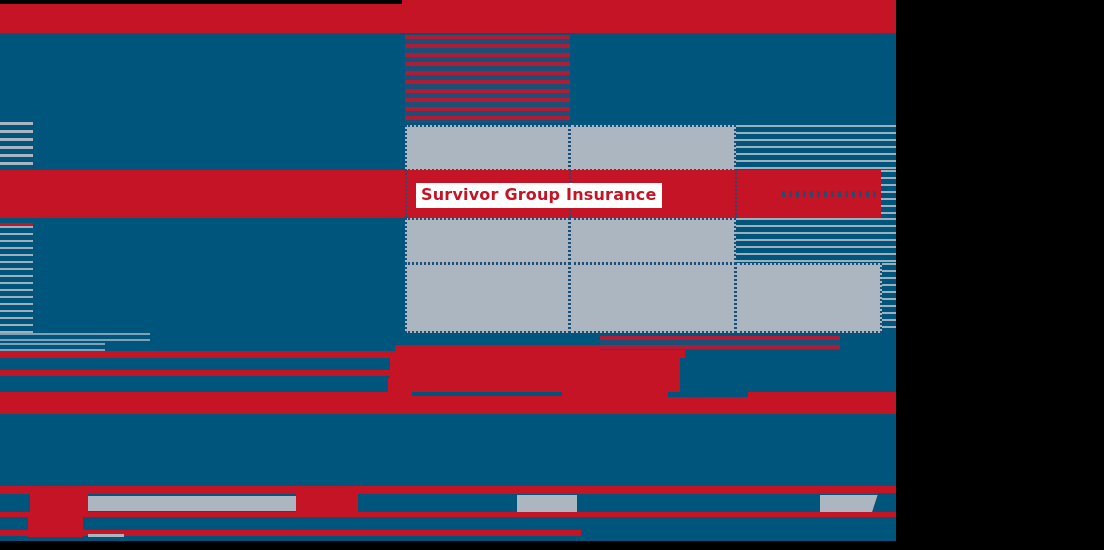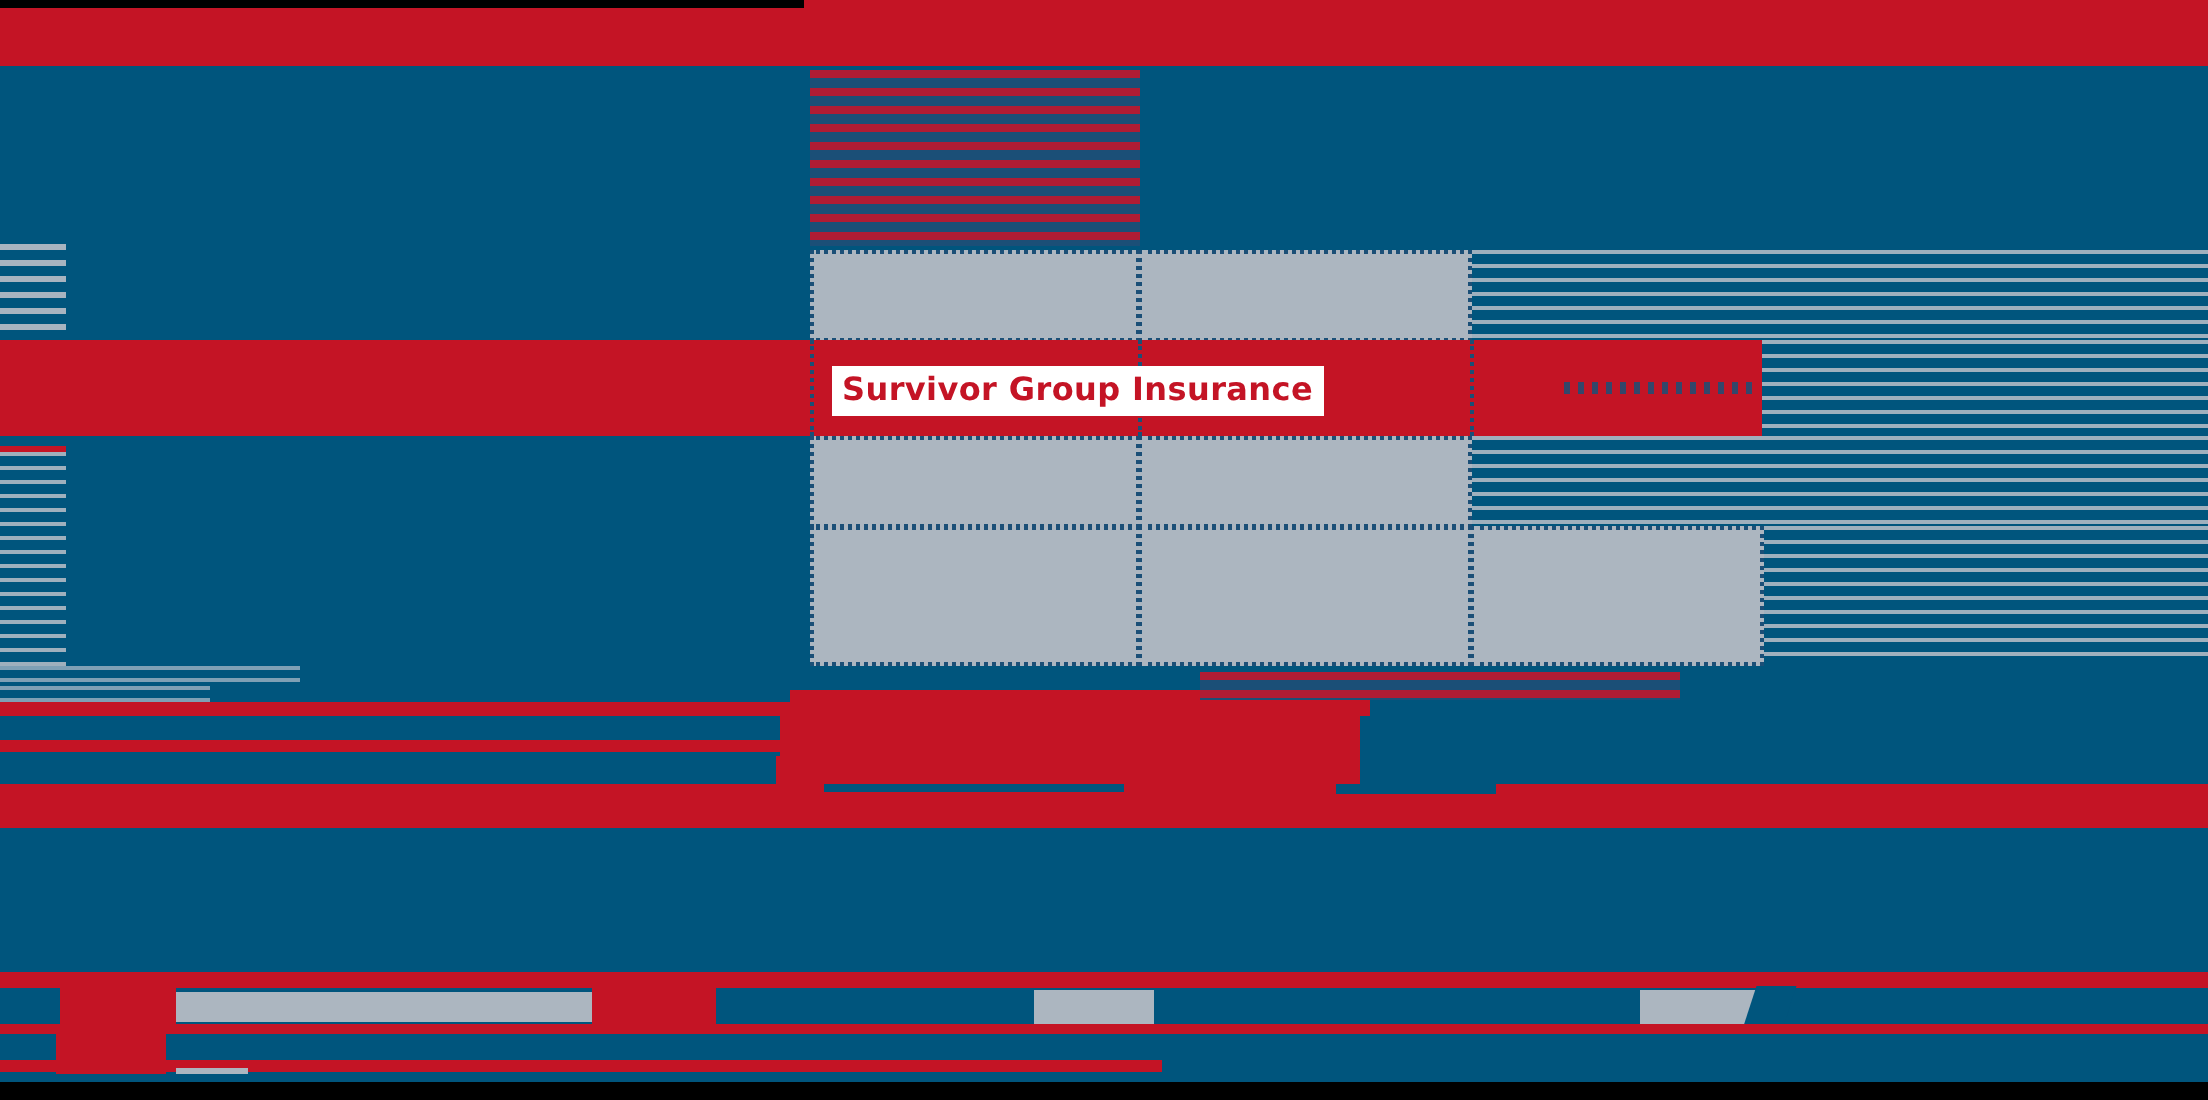--- a/index.html
+++ b/index.html
@@ -1,19 +1,19 @@
 <!DOCTYPE html>
 <html><head>
 <meta charset="utf-8">
 <title>Survivor Group Insurance</title>
 <style>
   html,body{margin:0;padding:0;background:#000;}
   #canvas{
     position:relative;
-    width:1104px;height:550px;
+    width:896px;height:550px;
     background:#eab308;
     overflow:hidden;
     font-family:"DejaVu Sans","Liberation Sans",sans-serif;
   }
   .abs{position:absolute;}
 
   
   .blk{position:absolute;}
   .red{background:#c41425;}
   .blue{background:#00557d;}

